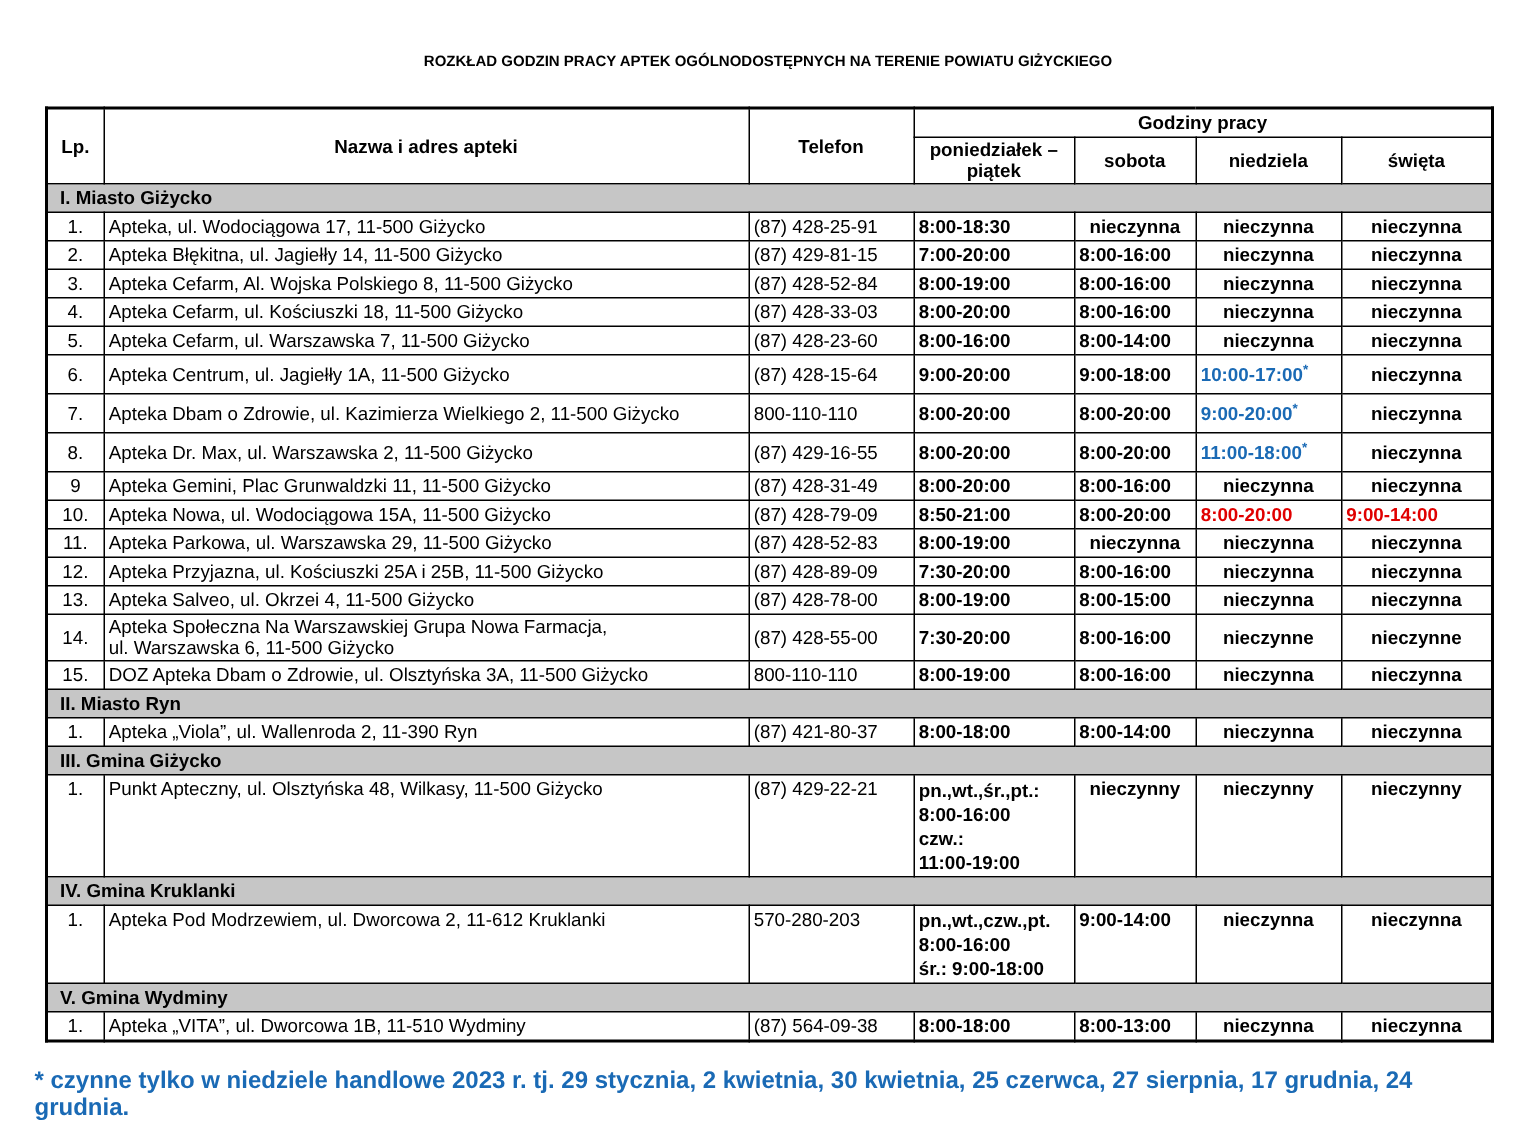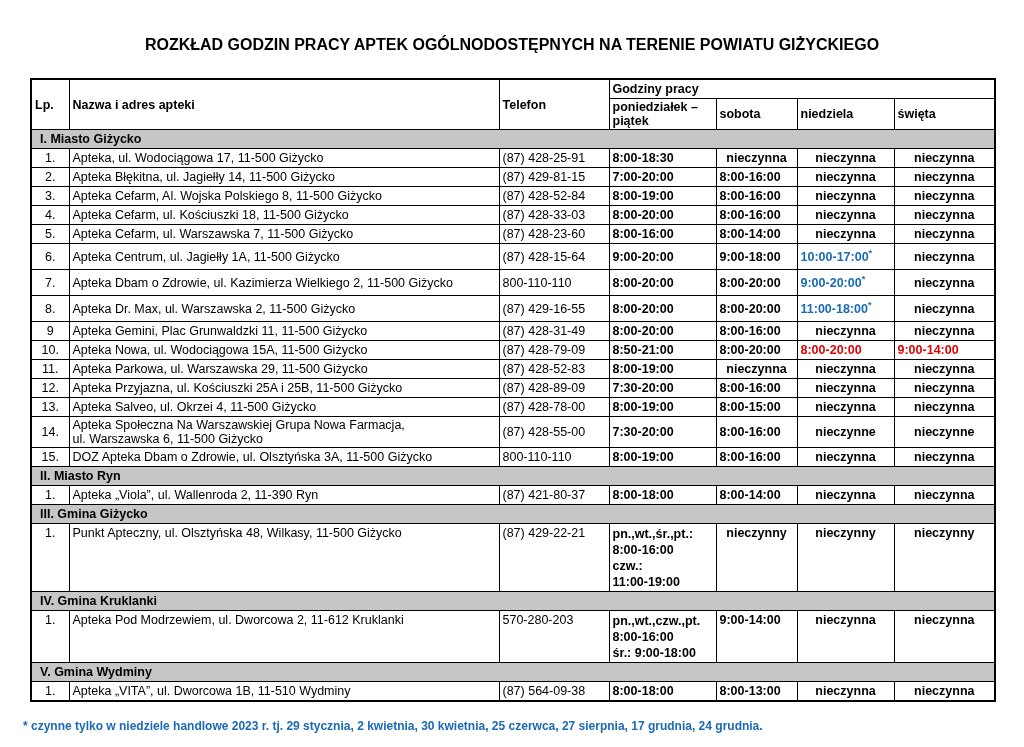--- a/index.html
+++ b/index.html
@@ -8,51 +8,51 @@
     --section-bg:#c6c6c6;
   }
   html,body{margin:0;padding:0;background:#fff;}
   body{
     width:1024px;height:747px;
     font-family:"Liberation Sans",sans-serif;
     color:#000;overflow:hidden;
   }
   .page{padding:26px 30px 0 30px;}
   .doc-title{
-    font-size:16px;font-weight:bold;text-align:center;
+    font-size:10px;font-weight:bold;text-align:center;
     margin:10px 0 24px 0;
   }
   table.hours{
     border-collapse:collapse;table-layout:fixed;width:964px;
     font-size:12.5px;border:2px solid #000;
   }
   table.hours th,table.hours td{
     border:1px solid #000;padding:1px 3px;overflow:hidden;
   }
-  thead th{font-weight:bold;text-align:left;vertical-align:middle;line-height:14px;}
+  thead th{font-weight:bold;text-align:center;vertical-align:middle;line-height:14px;}
   thead tr.h1 th{height:16px;}
   thead tr.h2 th{height:26px;}
   tbody tr{height:19px;padding-left:24px;}
   tr.section-row td{
     background:var(--section-bg);font-weight:bold;
     padding:1px 8px;height:14px;text-align:left;
   }
   td.lp{text-align:center;}
   td.name{text-align:left;padding-left:7px;line-height:14px;}
   td.phone{text-align:left;}
   td.time{font-weight:bold;}
   td.closed{font-weight:bold;text-align:center;}
   td.sched{line-height:16px;}
   tr.tall{height:26px;}
   tr.toprow td{vertical-align:top;padding-top:2px;}
   td .star{font-size:9px;vertical-align:super;font-weight:bold;}
   td.c-blue{color:var(--blue);}
   td.c-red{color:var(--red);}
   .footnote{
-    color:var(--blue);font-weight:bold;font-size:12px;
+    color:var(--blue);font-weight:bold;font-size:16px;
     margin:17px 0 0 -7px;
   }
 </style>
 </head>
 <body>
 
 <div class="page">
   <h1 class="doc-title">ROZKŁAD GODZIN PRACY APTEK OGÓLNODOSTĘPNYCH NA TERENIE POWIATU GIŻYCKIEGO</h1>
 
   <table class="hours">

